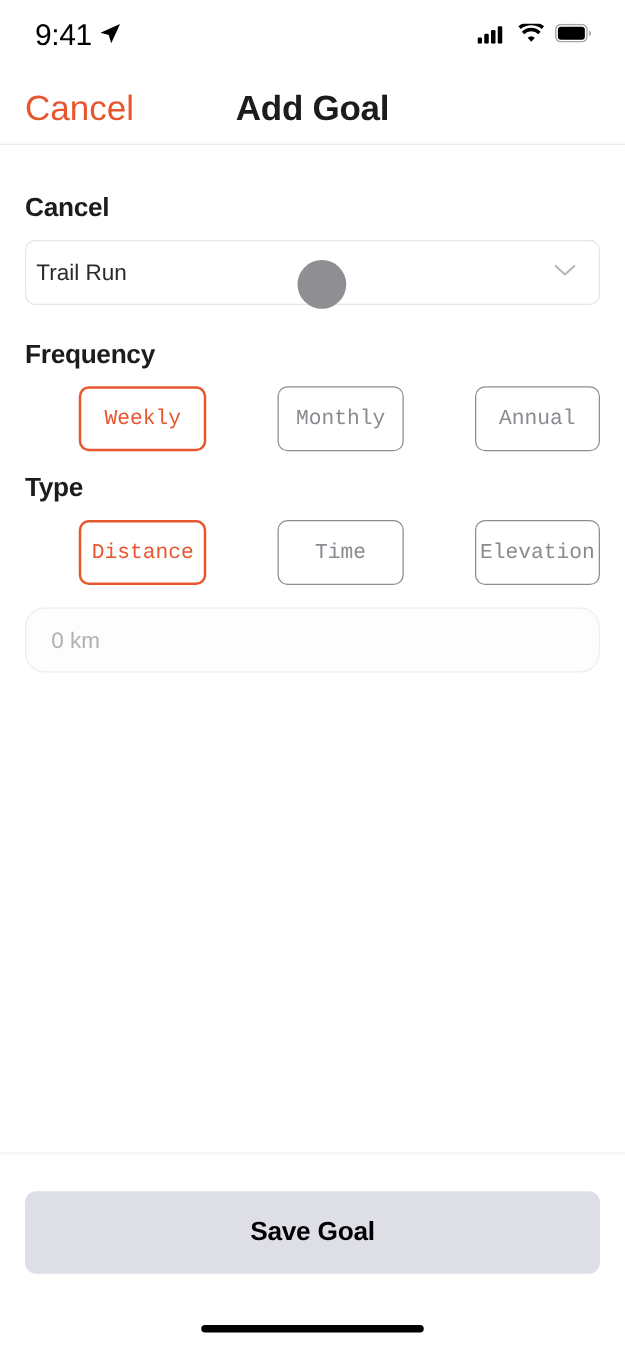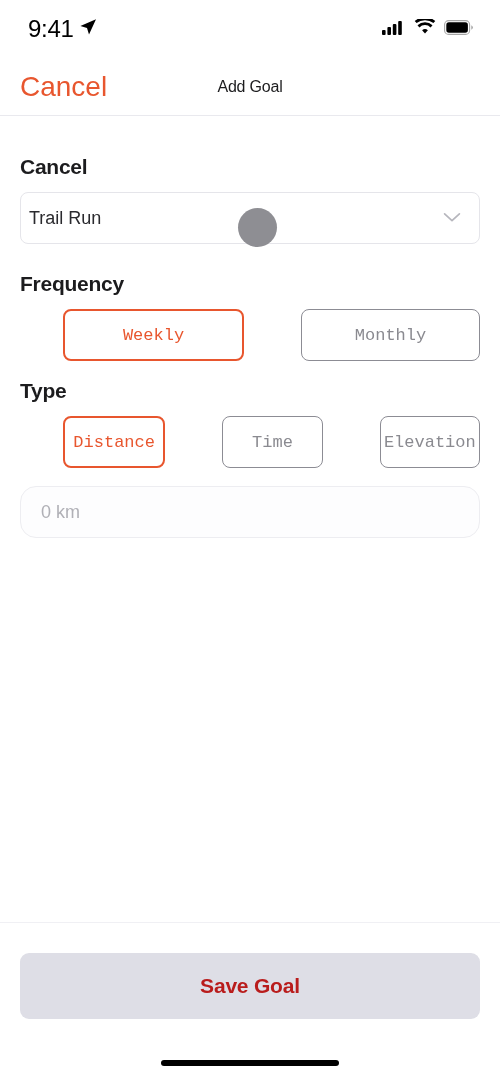--- a/index.html
+++ b/index.html
@@ -47,21 +47,21 @@
     transform: translateY(-50%);
     font-size: 28px; color: #e8562e;
     background: none; border: none; padding: 0;
     font-family: "Liberation Sans", sans-serif;
     cursor: pointer;
   }
   .nav-title {
     position: absolute; left: 0; right: 0; top: 50%;
     transform: translateY(-50%);
     text-align: center;
-    font-size: 16px; font-weight: normal;
+    font-size: 28px; font-weight: bold;
     color: #1c1c1e; letter-spacing: -0.2px;
   }
 
   
   .content {
     position: absolute; top: 117px; left: 0;
     width: 500px; bottom: 158px;
     padding: 38px 20px 0 20px;
     overflow: hidden;
   }
@@ -134,21 +134,21 @@
     position: absolute; left: 0; bottom: 0;
     width: 500px; height: 158px;
     background: #ffffff;
     border-top: 1px solid #f0f0f4;
   }
   .save-btn {
     position: absolute; left: 20px; top: 30px;
     width: 460px; height: 66px;
     border: none; border-radius: 9px;
     background: #dedee6;
-    color: #b91c1c;
+    color: #000000;
     font-size: 21px; font-weight: bold;
     font-family: "Liberation Sans", sans-serif;
     letter-spacing: -0.2px;
     cursor: default;
   }
   .home-indicator {
     position: absolute; left: 50%; bottom: 14px;
     transform: translateX(-50%);
     width: 178px; height: 6px;
     border-radius: 3px;
@@ -221,20 +221,21 @@
           <path d="M1.6 1.8 L9 8.6 L16.4 1.8" fill="none" stroke="#b6b6bd" stroke-width="1.7" stroke-linecap="round" stroke-linejoin="round"></path>
         </svg>
       </span>
     </div>
 
     
     <div class="section-heading">Frequency</div>
     <div class="option-row">
       <button class="option-btn selected">Weekly</button>
       <button class="option-btn">Monthly</button>
+      <button class="option-btn">Annual</button>
     </div>
 
     
     <div class="section-heading">Type</div>
     <div class="option-row">
       <button class="option-btn selected">Distance</button>
       <button class="option-btn">Time</button>
       <button class="option-btn">Elevation</button>
     </div>
 

